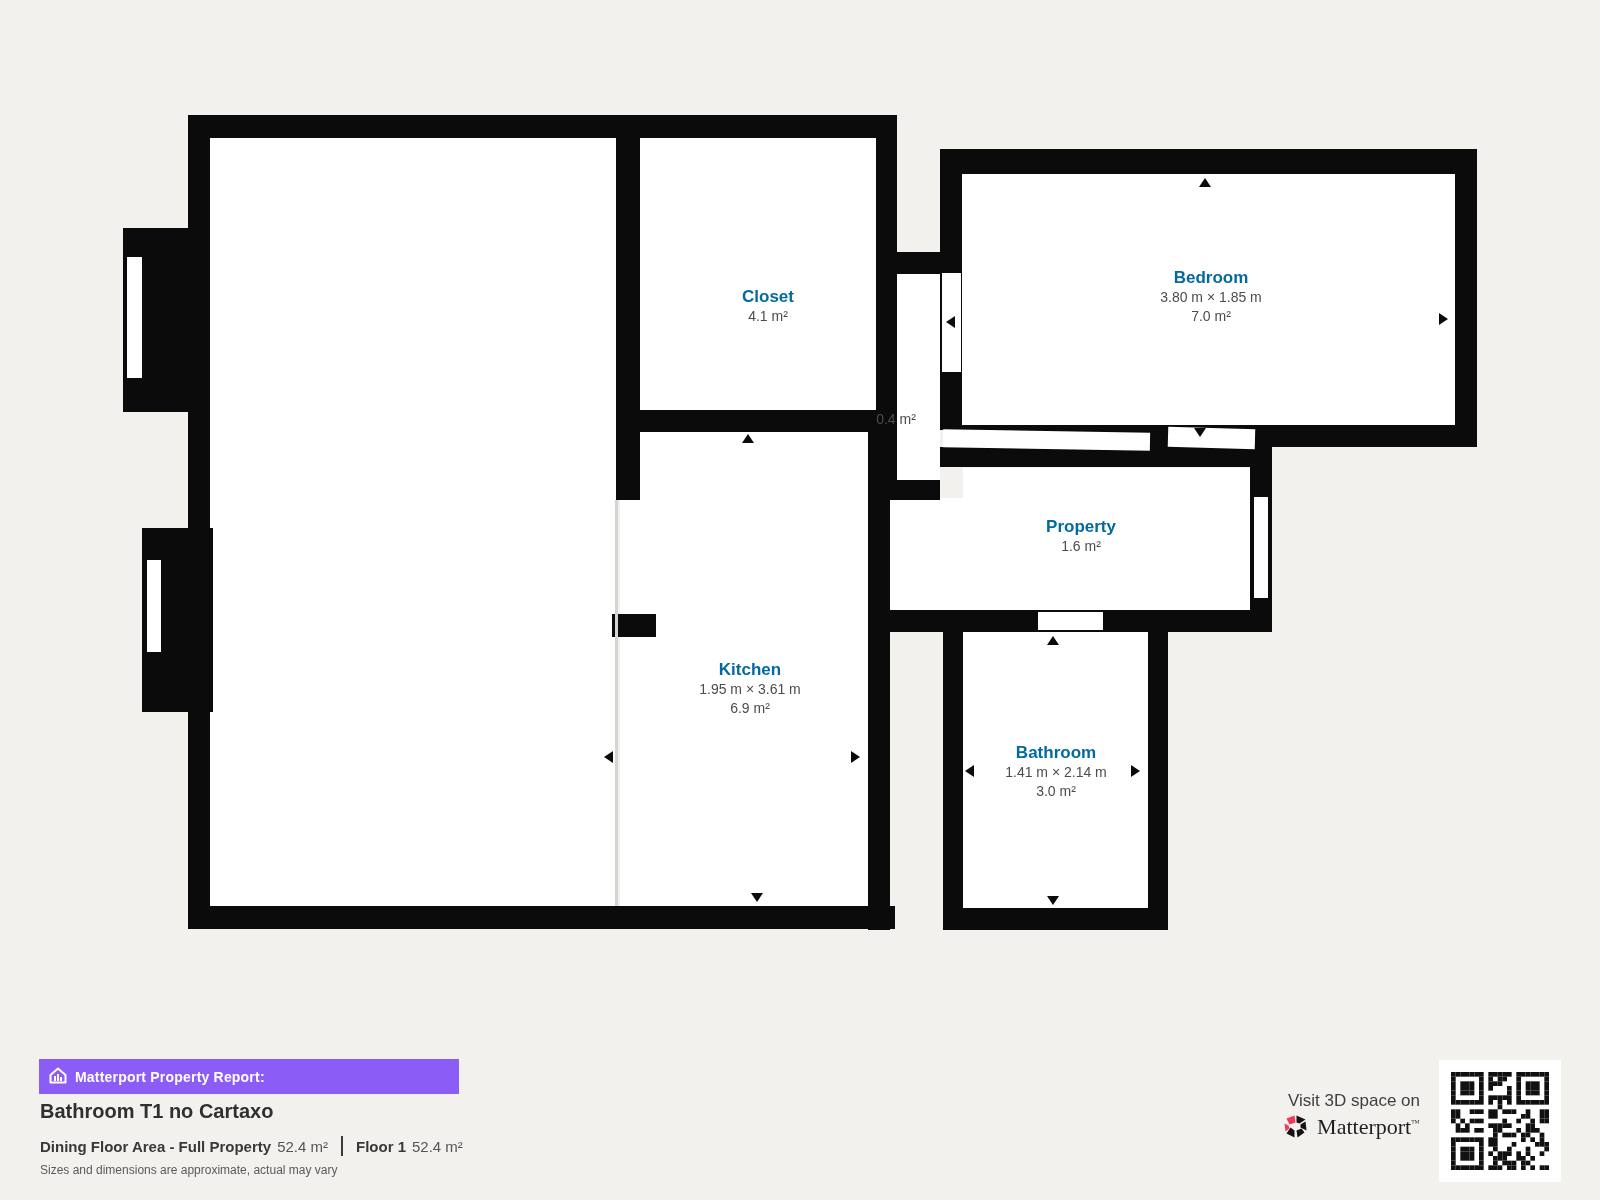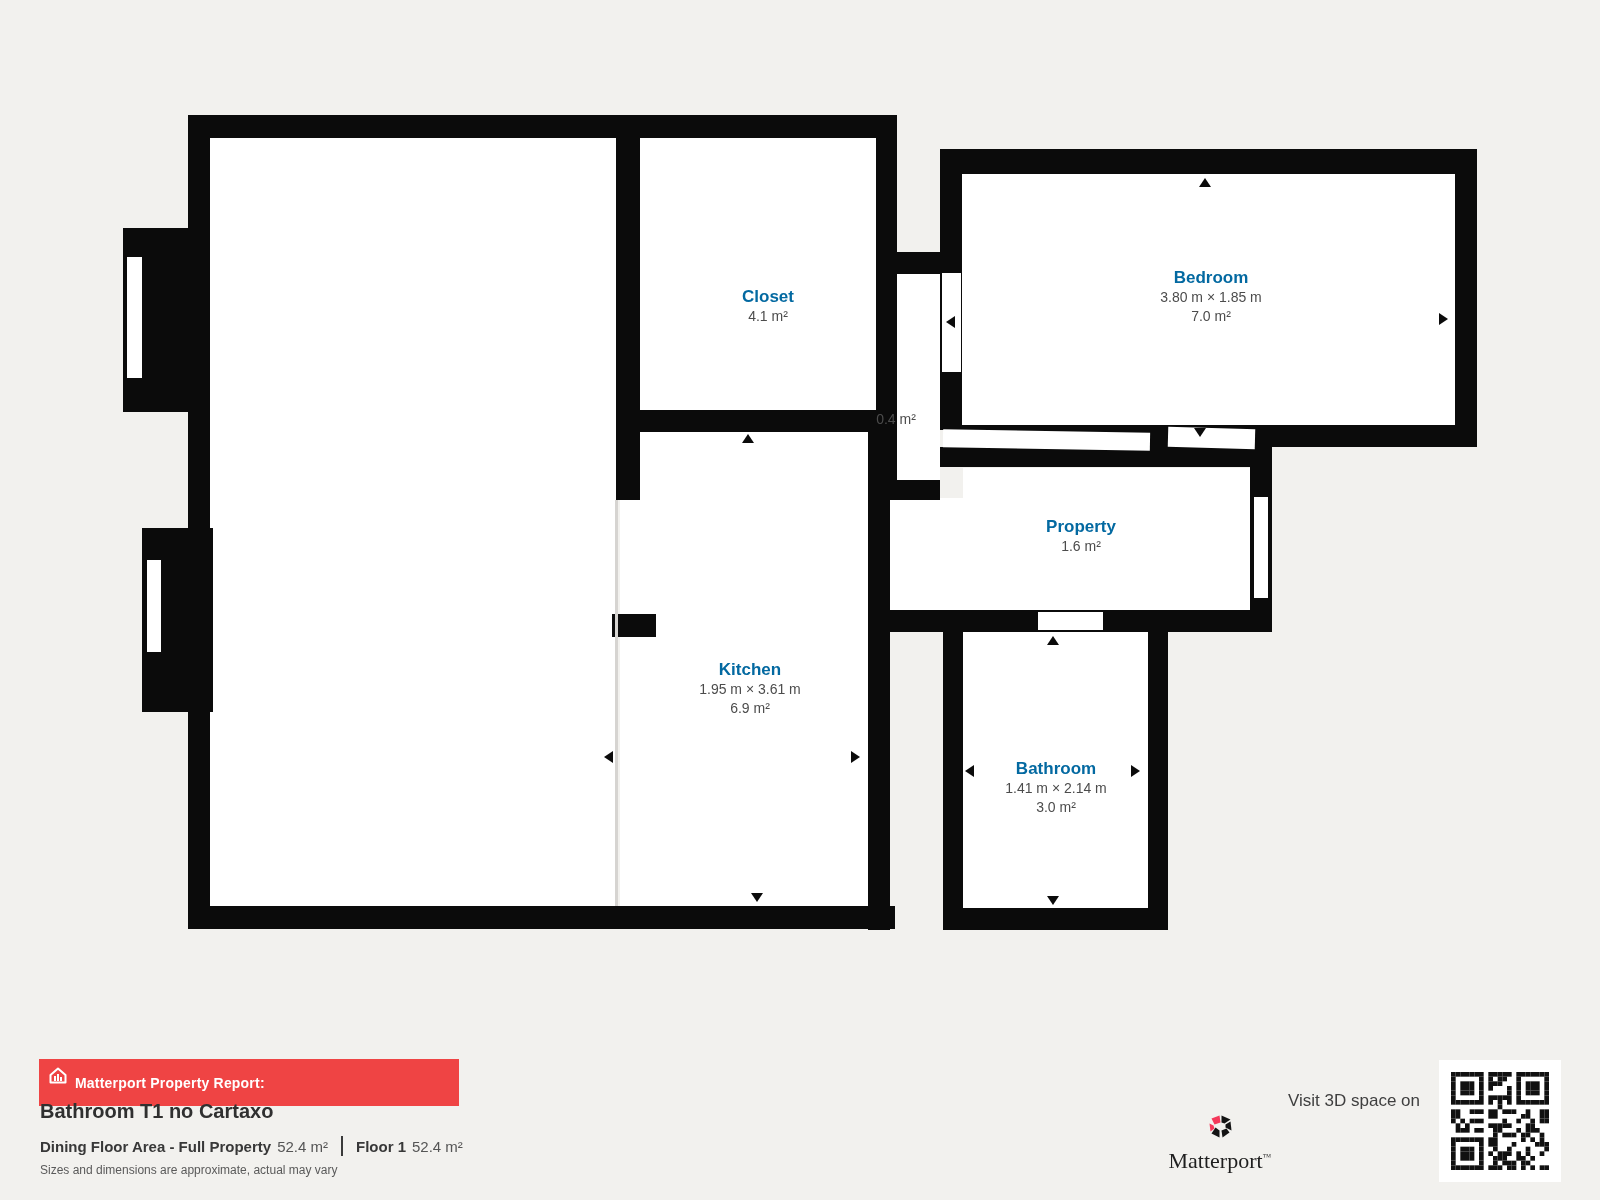--- a/index.html
+++ b/index.html
@@ -20,34 +20,34 @@
   .room-title{display:block;font-weight:bold;font-size:17px;color:#0369a1;line-height:21px;}
   .room-sub{display:block;font-size:14px;color:#4c4c4c;line-height:19px;}
   
   .arr{position:absolute;width:0;height:0;z-index:25;}
   .arr-up{border-left:6px solid transparent;border-right:6px solid transparent;border-bottom:9px solid #0b0b0b;}
   .arr-down{border-left:6px solid transparent;border-right:6px solid transparent;border-top:9px solid #0b0b0b;}
   .arr-left{border-top:6px solid transparent;border-bottom:6px solid transparent;border-right:9px solid #0b0b0b;}
   .arr-right{border-top:6px solid transparent;border-bottom:6px solid transparent;border-left:9px solid #0b0b0b;}
   
   .banner{
-    position:absolute;left:39px;top:1059px;width:420px;height:47px;
-    background:#ef4444;color:#ffffff;display:flex;align-items:center;
+    position:absolute;left:39px;top:1059px;width:420px;height:35px;
+    background:#8b5cf6;color:#ffffff;display:flex;align-items:center;
     padding-left:36px;box-sizing:border-box;z-index:40;
   }
   .banner-icon{position:absolute;left:10px;top:8px;}
   .banner-text{font-weight:bold;font-size:14px;letter-spacing:.2px;}
   .prop-name{position:absolute;left:40px;top:1100px;font-weight:bold;font-size:20px;color:#303030;z-index:40;}
   .stats{position:absolute;left:40px;top:1136px;display:flex;align-items:center;font-size:15px;color:#555;z-index:40;}
   .stats b{color:#383838;}
   .stats .sep{display:inline-block;width:2px;height:20px;background:#3a3a3a;margin:0 13px;}
   .stats .val{margin-left:6px;}
   .disclaimer{position:absolute;left:40px;top:1163px;font-size:12px;color:#5a5a5a;z-index:40;}
   .visit-text{position:absolute;width:400px;left:1020px;top:1091px;text-align:right;font-size:17px;color:#3f3f3f;z-index:40;}
-  .brand-row{position:absolute;left:1020px;top:1113px;width:400px;display:flex;justify-content:flex-end;align-items:center;gap:8px;z-index:40;flex-direction:column;}
+  .brand-row{position:absolute;left:1020px;top:1113px;width:400px;display:flex;justify-content:flex-end;align-items:center;gap:8px;z-index:40;}
   .brand-word{font-family:"Liberation Serif","DejaVu Serif",serif;font-size:22px;color:#1f1f1f;}
   .brand-word sup{font-size:9px;color:#3a3a3a;}
   .qr-box{position:absolute;left:1439px;top:1060px;width:122px;height:122px;background:#ffffff;z-index:40;}
   .qr-grid{position:absolute;left:12px;top:12px;width:98px;height:98px;}
 </style>
 </head>
 <body>
 
 <div class="abs" style="left:0;top:0;width:1600px;height:1000px;">
 
@@ -123,21 +123,21 @@
   </div>
   <div class="room-label" style="left:1081px;top:536px;">
     <span class="room-title">Property</span>
     <span class="room-sub">1.6 m²</span>
   </div>
   <div class="room-label" style="left:750px;top:688px;">
     <span class="room-title">Kitchen</span>
     <span class="room-sub">1.95 m × 3.61 m</span>
     <span class="room-sub">6.9 m²</span>
   </div>
-  <div class="room-label" style="left:1056px;top:771px;margin-top:16px;">
+  <div class="room-label" style="left:1056px;top:771px;">
     <span class="room-title">Bathroom</span>
     <span class="room-sub">1.41 m × 2.14 m</span>
     <span class="room-sub">3.0 m²</span>
   </div>
 </div>
 
 <div class="banner">
   <span class="banner-icon">
     <svg width="18" height="17" viewBox="0 0 18 17">
       <path d="M1.5 8 L9 1.5 L16.5 8 L16.5 15.5 L1.5 15.5 Z" fill="none" stroke="#ffffff" stroke-width="2" stroke-linejoin="round"></path>

